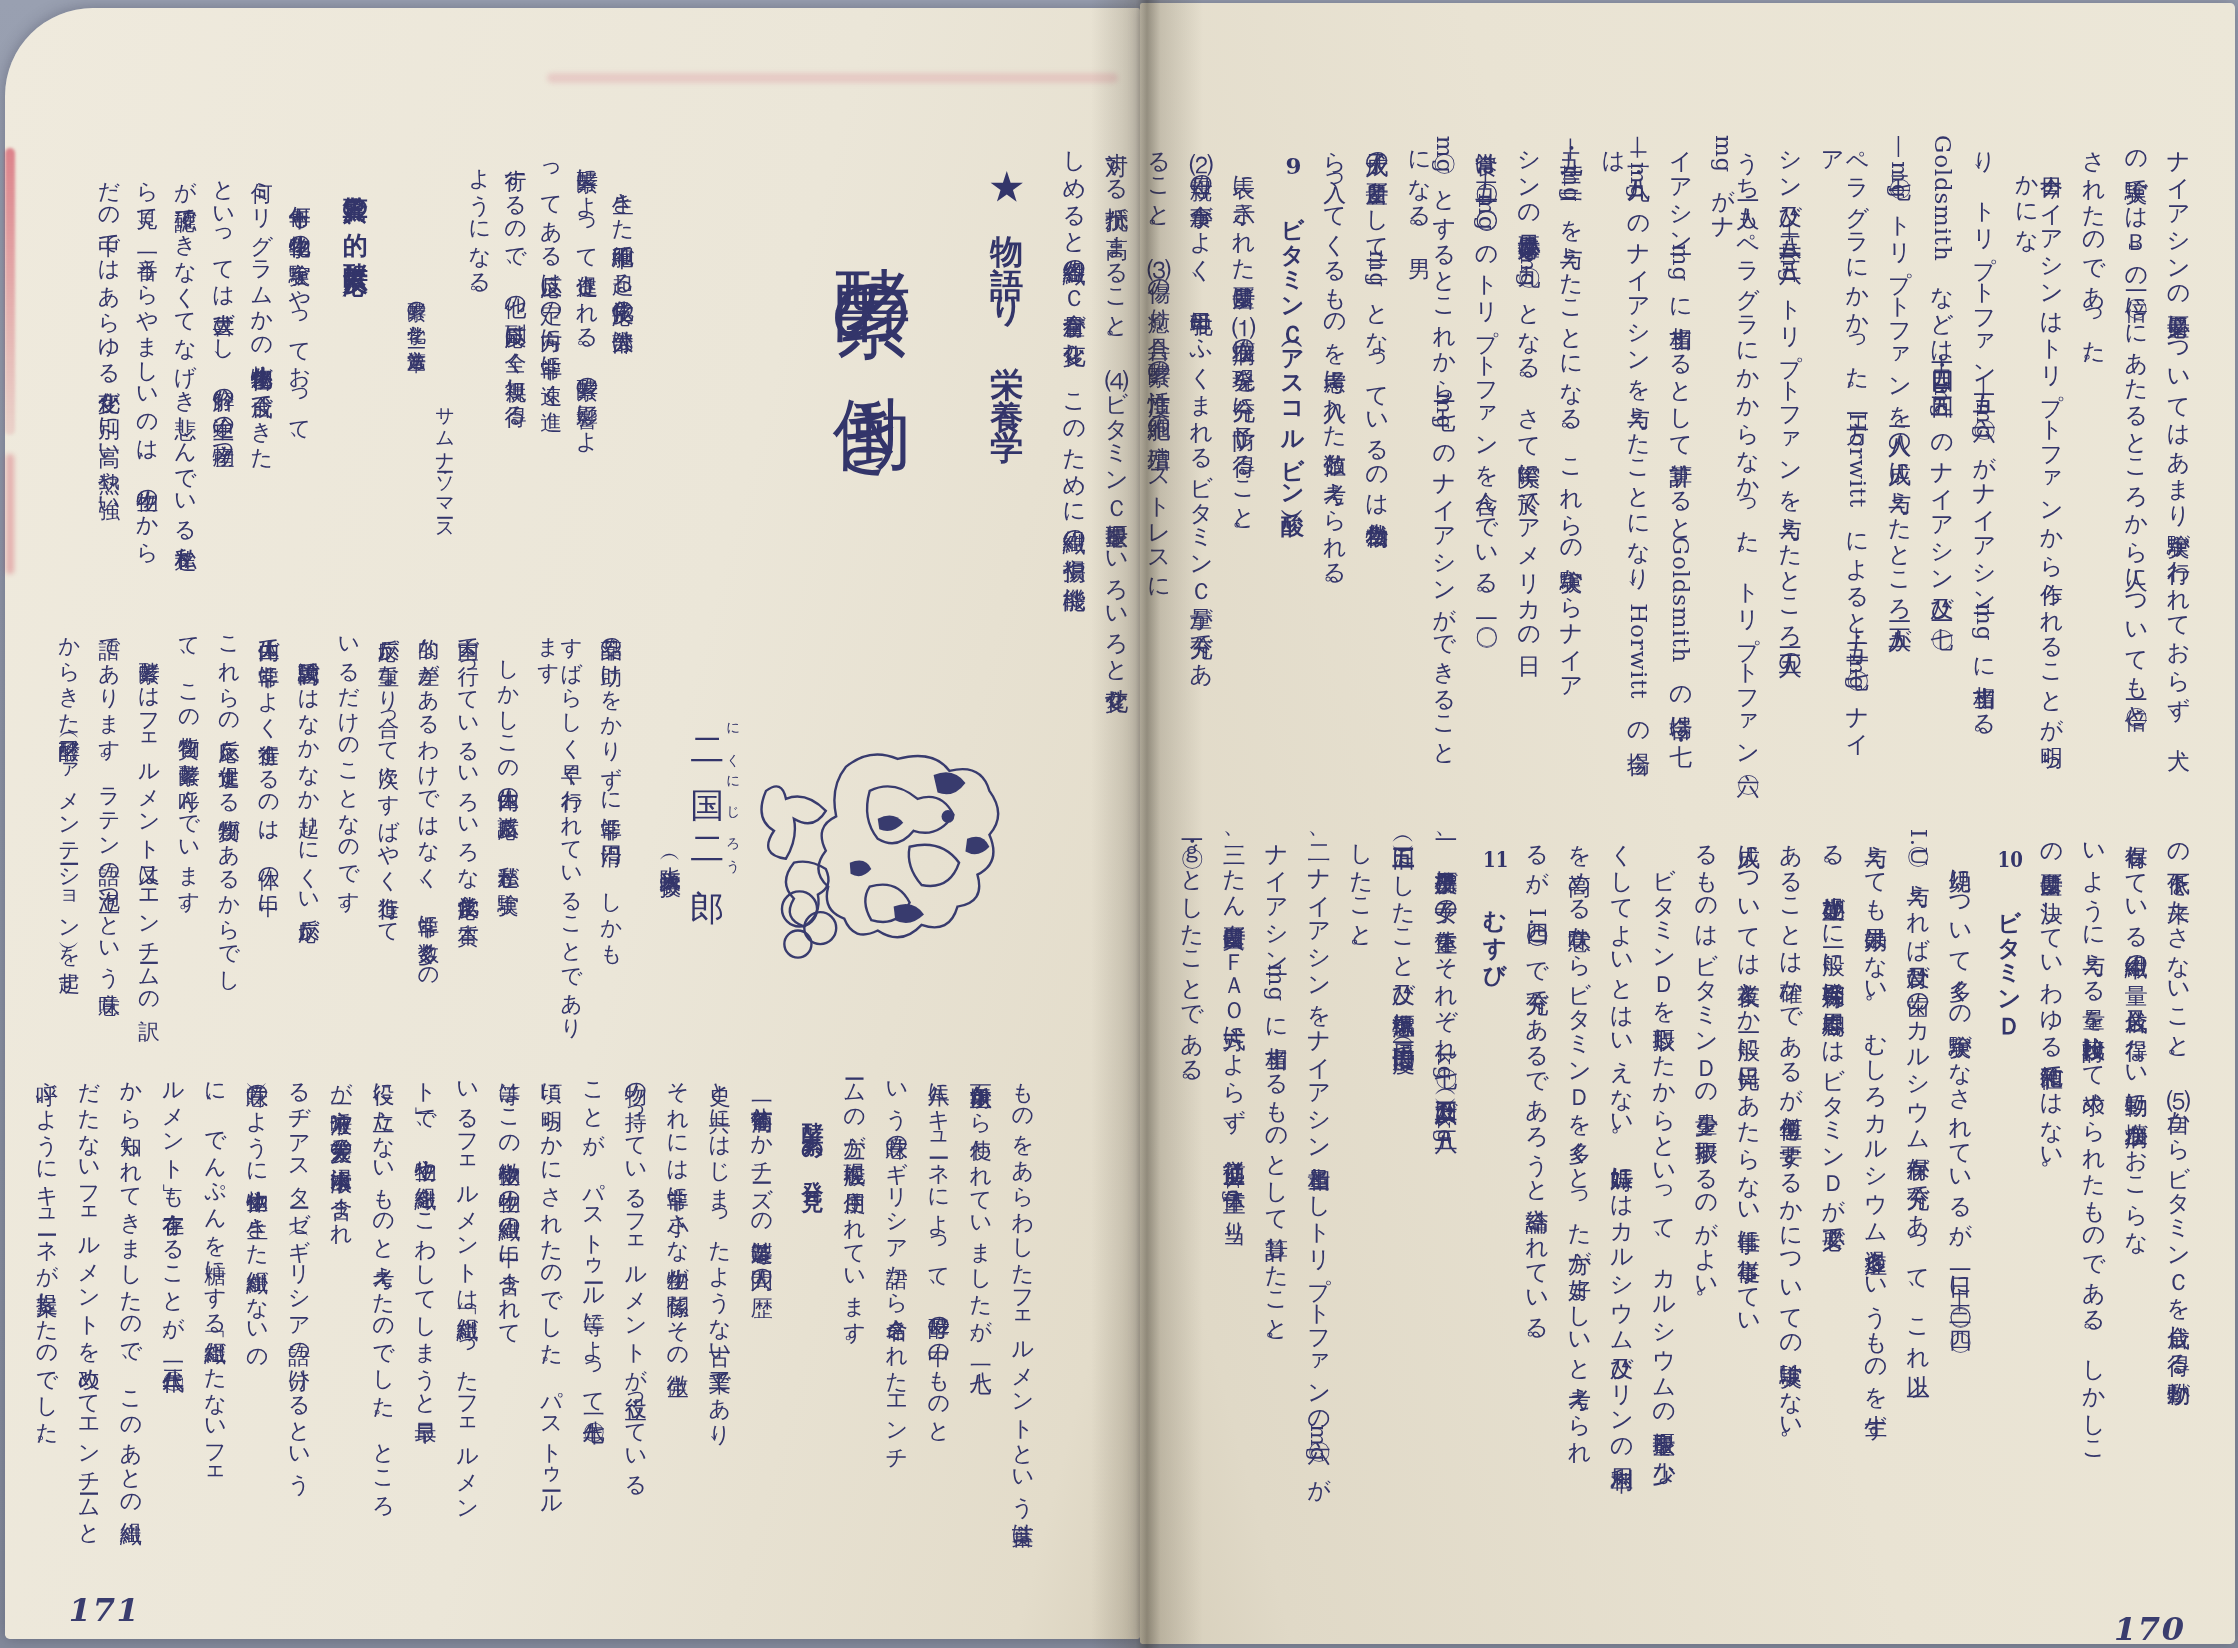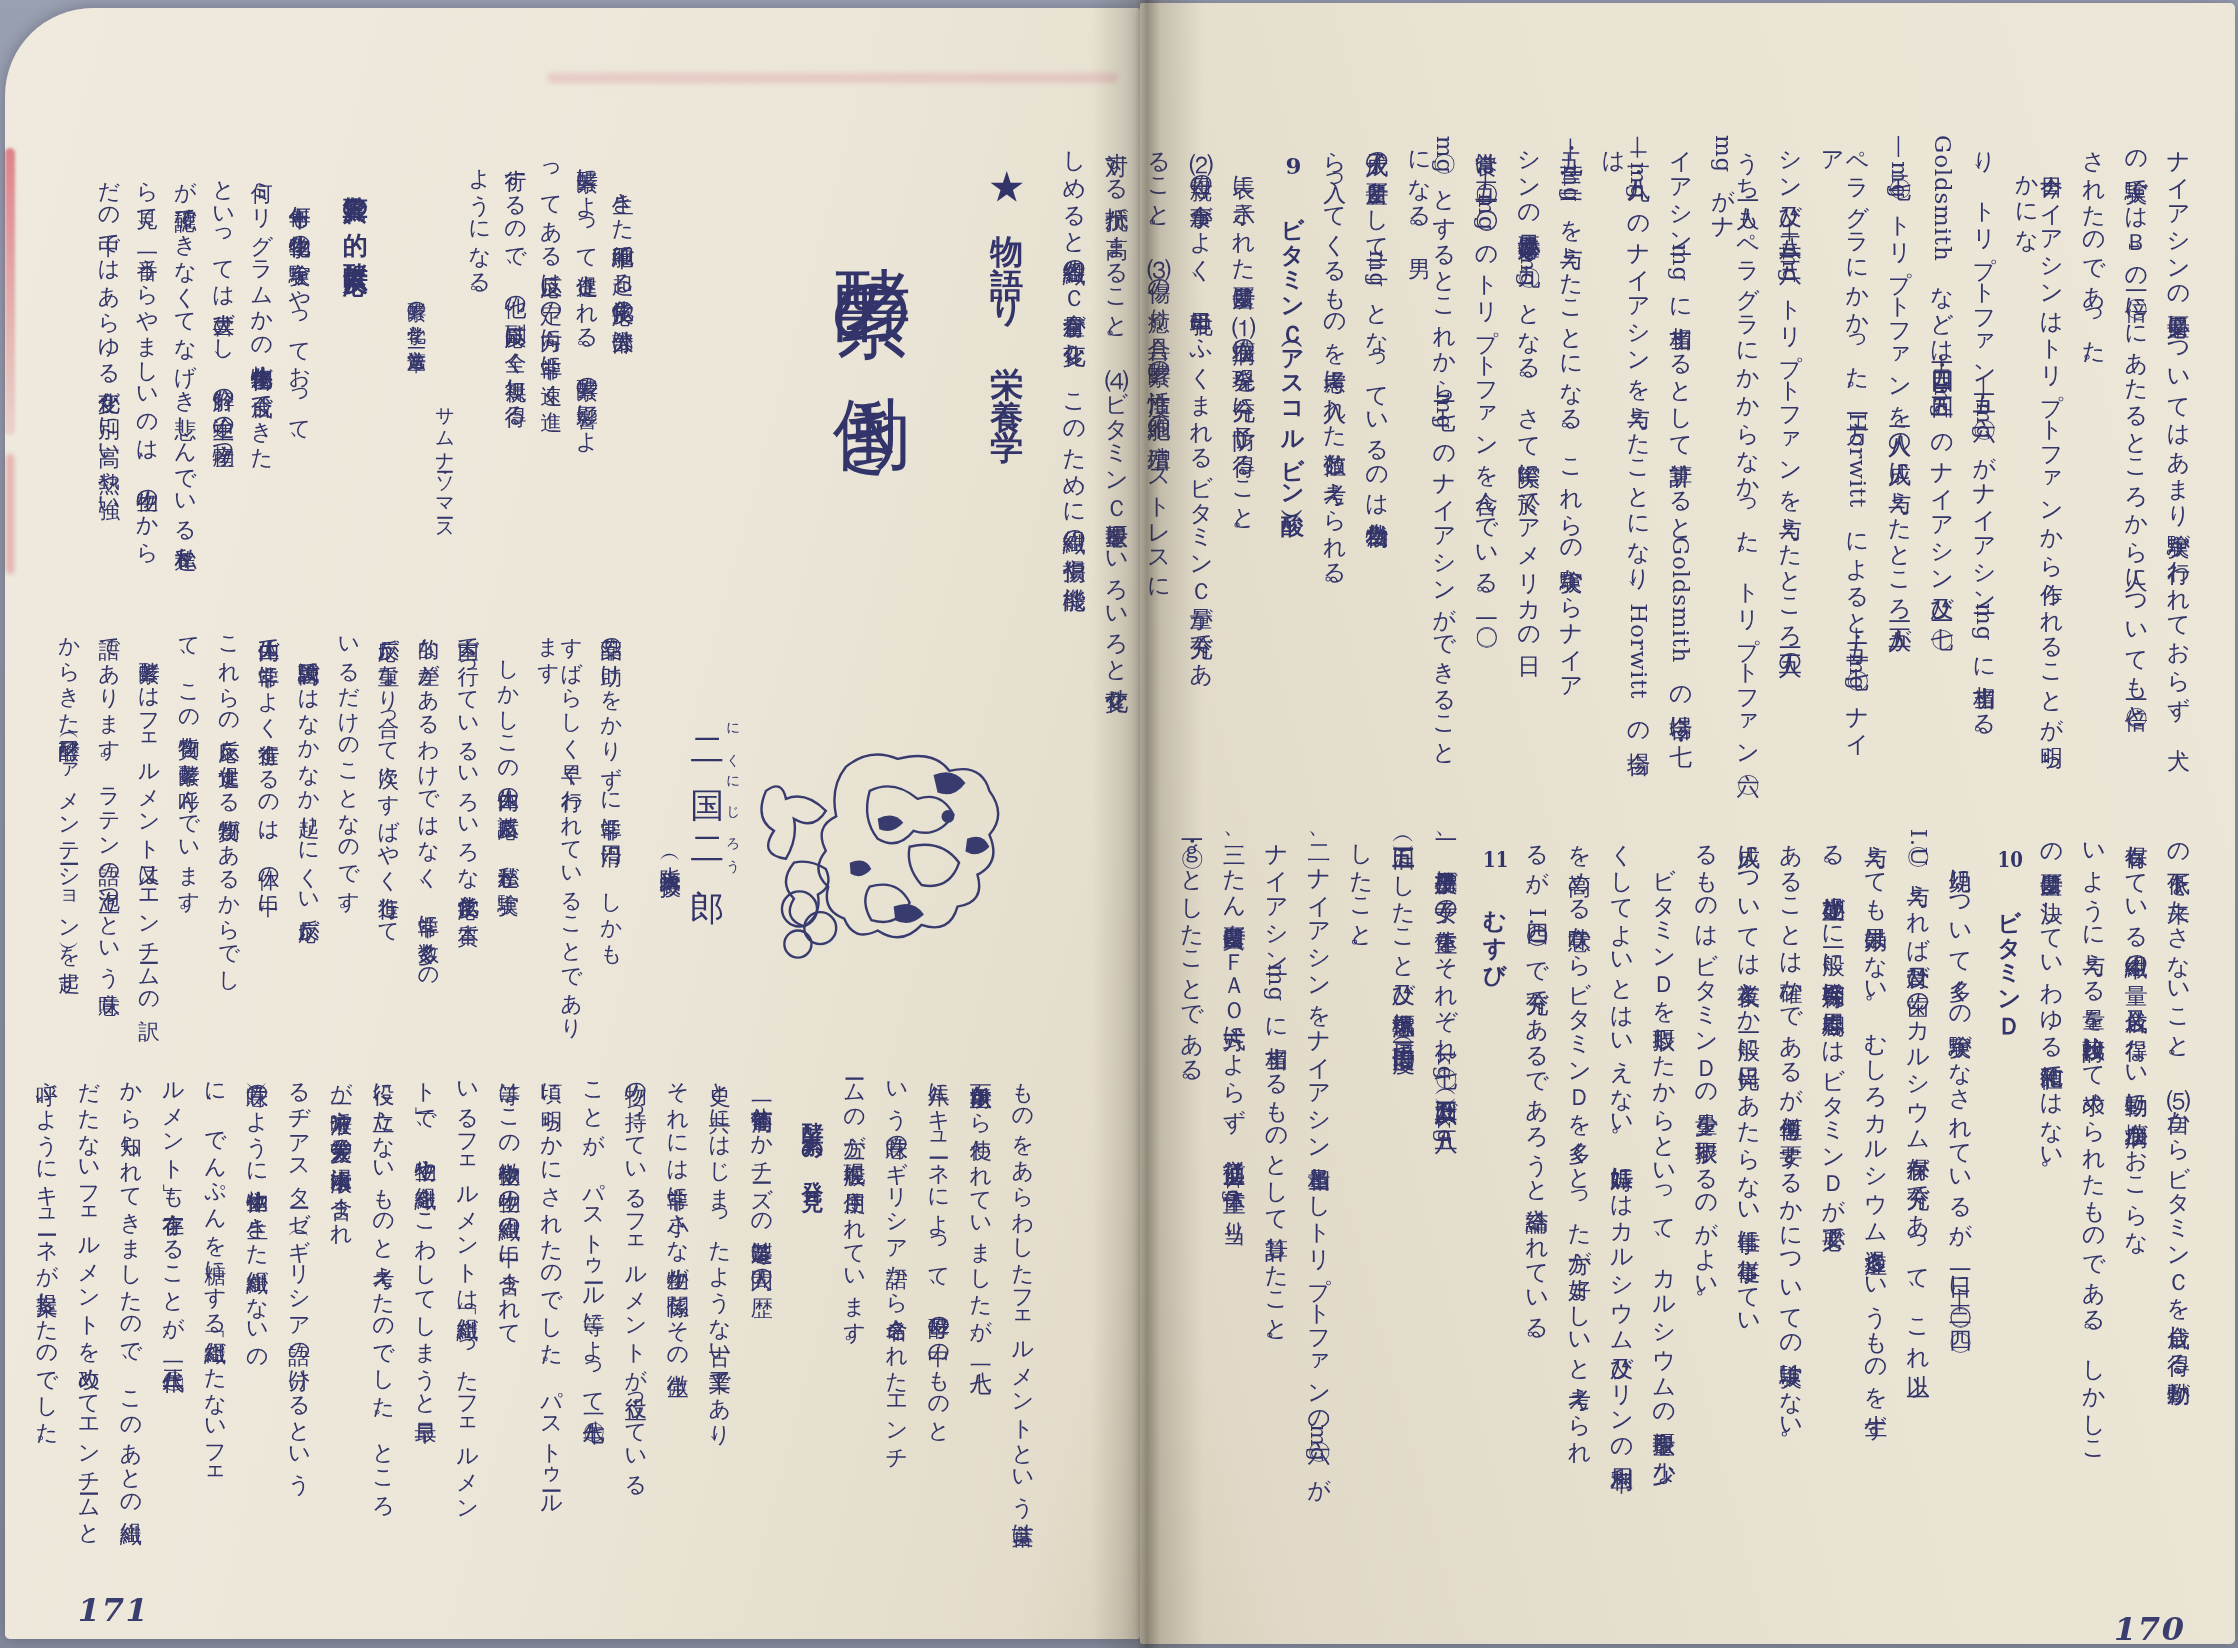--- a/index.html
+++ b/index.html
@@ -58,21 +58,21 @@
 
   .series-label { left:979px; top:137px; font-size:33px; letter-spacing:.95em; font-weight:bold; }
   .article-title { left:815px; top:198px; font-size:78px; letter-spacing:.17em; }
   .author-furi { left:720px; top:705px; font-size:13.6px; letter-spacing:.42em; }
   .author-name { left:680px; top:706px; font-size:34px; letter-spacing:1.45em; }
   .author-affil { left:651px; top:839px; font-size:21.5px; letter-spacing:.1em; }
   .sec1-heading { left:334px; top:169px; font-size:25px; font-weight:bold; letter-spacing:.1em; }
 
   .pn { position:absolute; font-style:italic; font-weight:bold; font-size:32px; color:#3a3d6e;
         font-family:"DejaVu Serif", serif; letter-spacing:1.6px; }
-  .pn-left { left:73px; top:1583px; }
+  .pn-left { left:64px; top:1583px; }
   .pn-right { left:974px; top:1580px;margin-top:27px; }
   .illo { position:absolute; left:745px; top:735px; }
 </style>
 </head>
 <body>
 
 <div class="canvas">
 
   <div class="page page-left">
     <div class="vblock series-label">★物語り栄養学</div>

